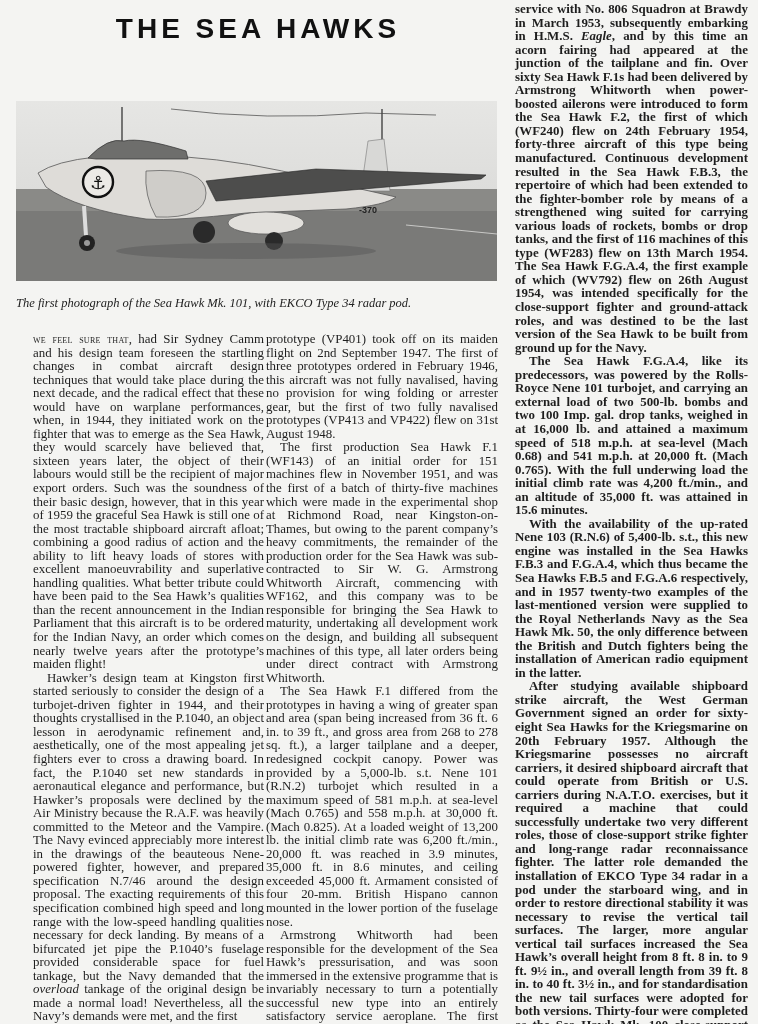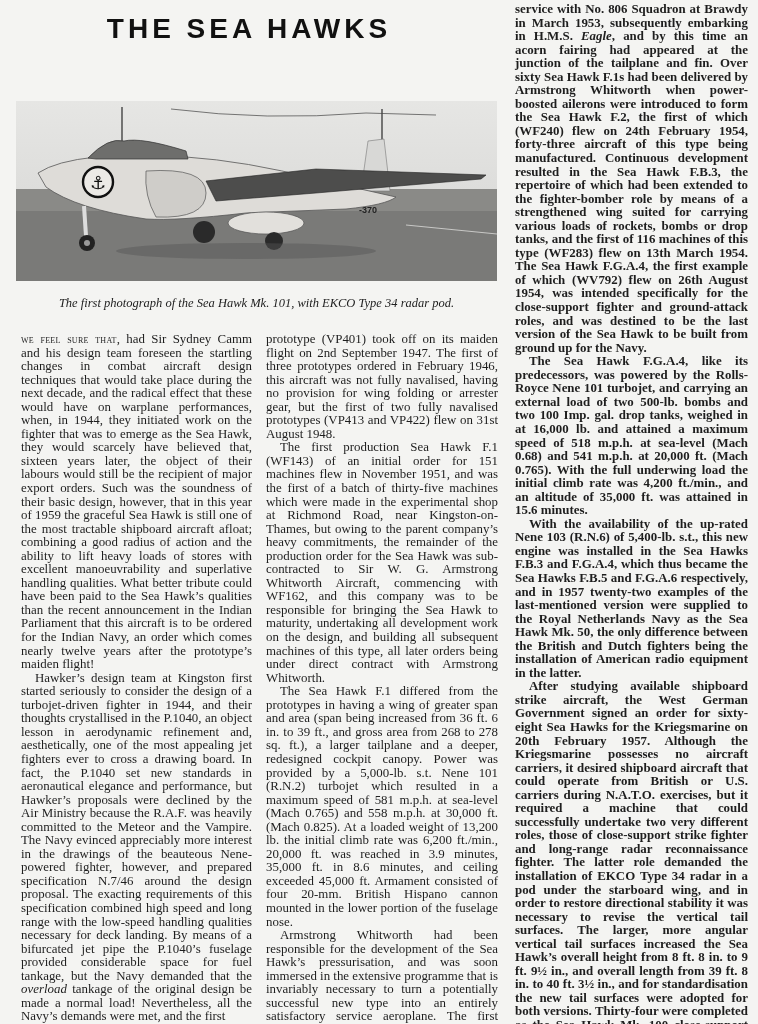--- a/index.html
+++ b/index.html
@@ -5,44 +5,44 @@
   html, body { margin: 0; padding: 0; }
   body {
     width: 758px; height: 1024px; overflow: hidden;
     background: #f4f4f2;
     font-family: "Liberation Serif", "DejaVu Serif", serif;
     color: #1e1e1e;
     position: relative;
   }
   .page { position: absolute; inset: 0; }
   .title {
-    position: absolute; left: 59px; top: 12px; width: 380px;
+    position: absolute; left: 68px; top: 12px; width: 380px;
     text-align: center;
     font-family: "Liberation Sans", "DejaVu Sans", sans-serif;
     font-weight: bold; font-size: 28px; letter-spacing: 4px;
     line-height: 34px; color: #111;
   }
   .title div { display: block; }
   .photo {
     position: absolute; left: 16px; top: 101px; width: 481px; height: 180px;
     overflow: hidden;
     background: linear-gradient(#e6e6e4 0%, #dcdcda 55%, #8e8e8c 60%, #777 63%, #6a6a69 100%);
   }
   .photo svg { display: block; width: 100%; height: 100%; }
   .caption {
     position: absolute; left: 16px; top: 296px; width: 481px;
-    text-align: center; font-style: italic; font-size: 12.5px; color: #222;
+    text-align: left; font-style: italic; font-size: 12.5px; color: #222;
   }
   .col {
     position: absolute; font-size: 12.9px; line-height: 13.55px;
     text-align: justify; hyphens: manual;
   }
   .col p { margin: 0; text-indent: 14px; }
   .col p.noindent { text-indent: 0; }
-  .col1 { left: 21px; top: 333px; width: 231px; }
+  .col1 { left: 33px; top: 333px; width: 231px; }
   .col2 { left: 266px; top: 333px; width: 232px; }
   .col3 { left: 515px; top: 3px; width: 233px; font-weight: bold; }
   .sc { font-variant: small-caps; font-size: 12px; letter-spacing: 0.3px; }
   i { font-style: italic; }
 </style>
 </head>
 <body>
 
 <div class="page">
 

